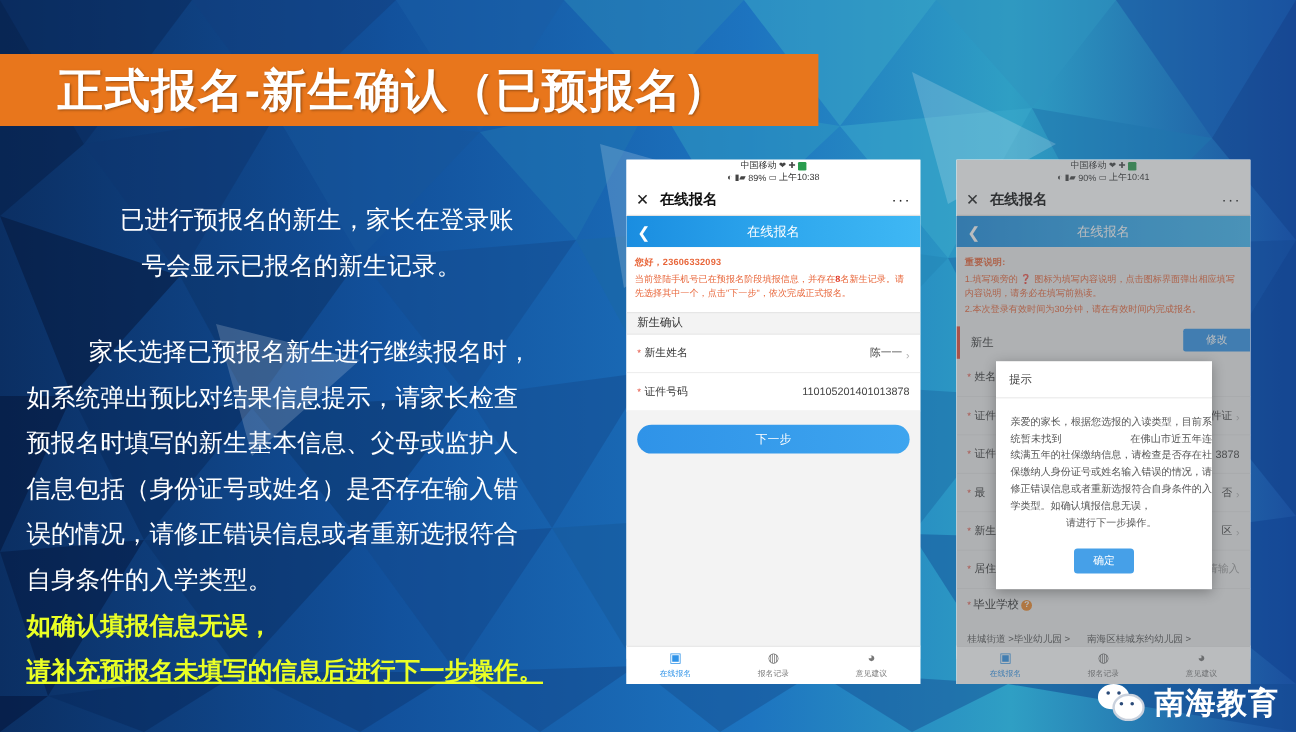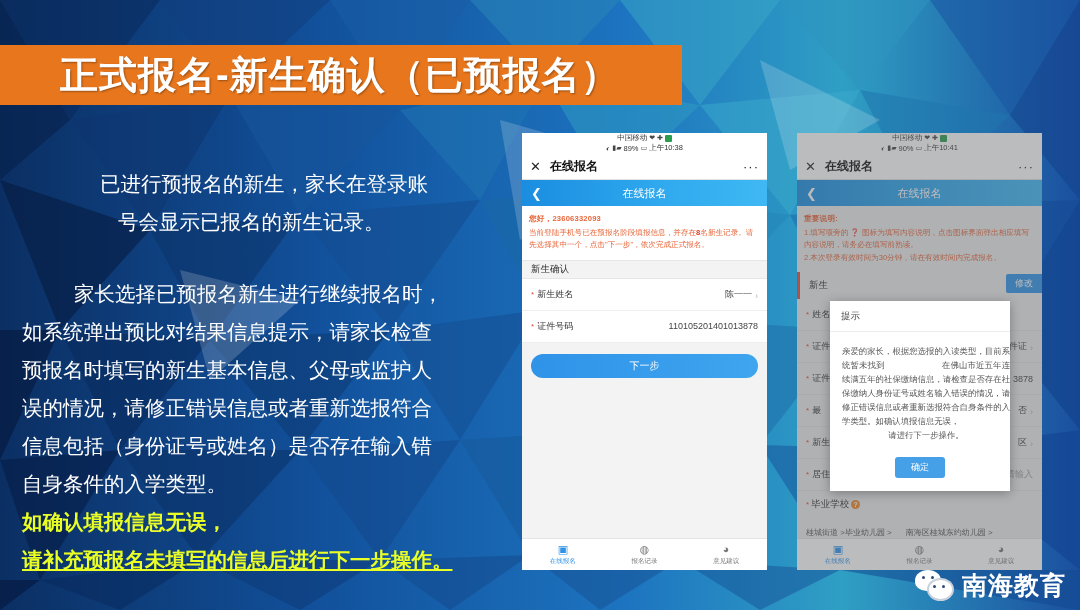--- a/index.html
+++ b/index.html
@@ -15,21 +15,21 @@
   .bg svg{display:block;width:1080px;height:610px;}
 
   
   .banner{
     position:absolute;left:0;top:45px;width:682px;height:60px;
     background:#e8761c;z-index:5;
     display:flex;align-items:center;
   }
   .banner-title{
     color:#ffffff;font-size:38px;font-weight:bold;letter-spacing:1px;
-    margin-left:60px;white-space:nowrap;
+    margin-left:48px;white-space:nowrap;
     text-shadow:1px 1px 2px rgba(0,0,0,.35);
   }
 
   
   .copy{
     position:absolute;left:22px;top:165px;width:460px;z-index:5;
     color:#ffffff;font-size:20.5px;line-height:38px;
   }
   .copy p{margin:0;}
   .para1{text-indent:0;padding-left:78px;}
@@ -115,21 +115,21 @@
   .dim{position:absolute;left:0;top:0;width:100%;height:100%;background:rgba(90,95,100,.42);z-index:9;pointer-events:none;}
 
   .p2 .scroll{background:#efefef;}
   .p2 .notice{background:#ededed;}
   .p2-sec{
     background:#ededed;padding:7px 9px;font-size:9.5px;color:#333;
     display:flex;align-items:center;border-left:3px solid #e34b3a;position:relative;
   }
   .p2-edit{
     position:absolute;right:0;top:2px;background:#2f93e8;color:#fff;
-    font-size:9px;padding:3px 9px;border-radius:2px 0 0 2px;
+    font-size:9px;padding:3px 19px;border-radius:2px 0 0 2px;
   }
   .p2 .row{background:#ededed;border-bottom:1px solid #e2e2e2;}
   .p2 .ph{color:#9a9a9a;}
   .p2-sub{
     background:#ededed;display:flex;gap:14px;padding:9px 9px;
     font-size:8px;color:#555;
   }
   .help-ic{
     display:inline-flex;align-items:center;justify-content:center;
     width:9px;height:9px;border-radius:50%;background:#ef8a2b;color:#fff;
@@ -247,22 +247,22 @@
   <div class="copy">
     <p class="para1">
       <span>已进行预报名的新生，家长在登录账</span>
       <span class="l2">号会显示已报名的新生记录。</span>
     </p>
     <div class="gap"></div>
     <p class="para2">
       <span class="l1">家长选择已预报名新生进行继续报名时，</span>
       <span>如系统弹出预比对结果信息提示，请家长检查</span>
       <span>预报名时填写的新生基本信息、父母或监护人</span>
+      <span>信息包括（身份证号或姓名）是否存在输入错</span>
       <span>误的情况，请修正错误信息或者重新选报符合</span>
-      <span>信息包括（身份证号或姓名）是否存在输入错</span>
       <span>
           <span>自身条件的入学类型。</span>
           <span class="hl-inline">如确认填报信息无误，</span>
         </span>
       <span class="hl">请补充预报名未填写的信息后进行下一步操作。</span>
     </p>
   </div>
 
   <div class="phone p1">
 

